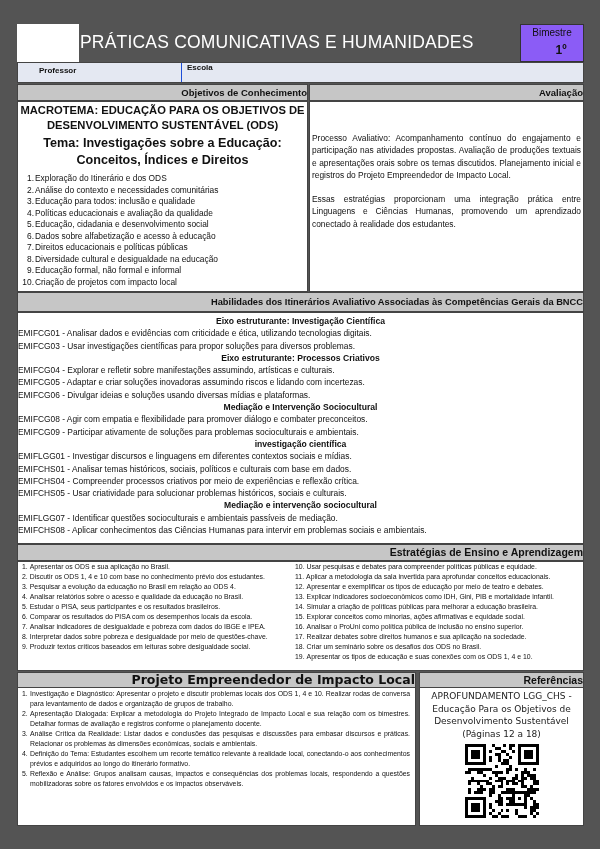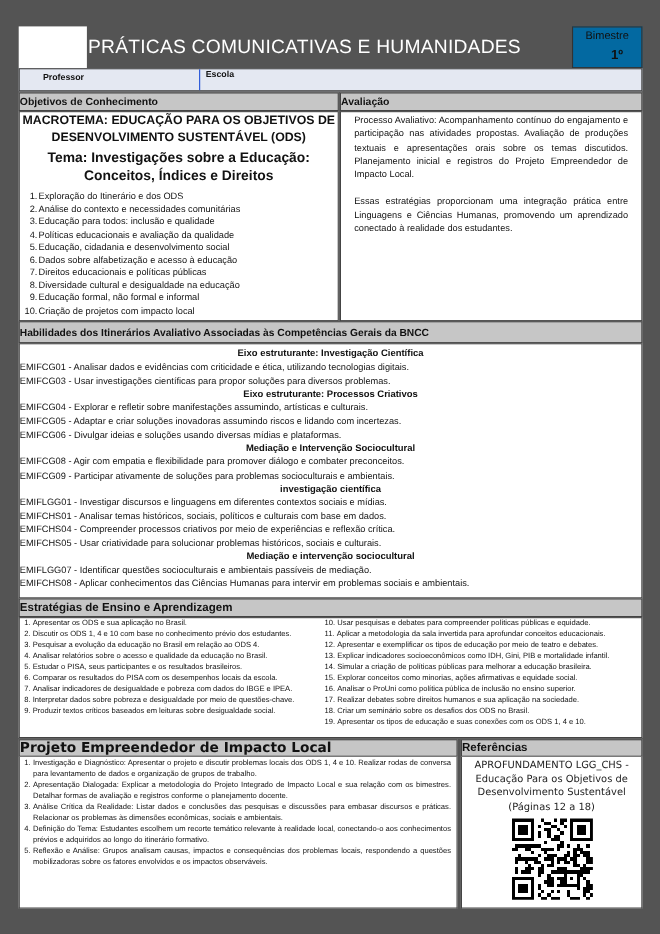--- a/index.html
+++ b/index.html
@@ -1,43 +1,43 @@
 <!DOCTYPE html>
 <html><head>
 <meta charset="utf-8">
 <style>
   * { box-sizing: border-box; margin: 0; padding: 0; }
   html, body { width: 600px; height: 849px; background: #545454; overflow: hidden; }
   body { position: relative; font-family: "Liberation Sans", sans-serif; color: #111; }
 
   .logo-box { position: absolute; left: 17px; top: 24px; width: 62px; height: 38px; background: #fff; }
   .title { position: absolute; left: 80px; top: 24px; width: 438px; height: 36px; color: #fff; font-size: 17.5px; text-align: left; line-height: 36px; letter-spacing: 0.2px; }
-  .bim-box { position: absolute; left: 520px; top: 24px; width: 64px; height: 38px; background: #0369a1; border: 1px solid #333; text-align: center; }
+  .bim-box { position: absolute; left: 520px; top: 24px; width: 64px; height: 38px; background: #8b5cf6; border: 1px solid #333; text-align: center; }
   .bim-label { font-size: 10px; display: block; margin-top: 2px; }
   .bim-value { font-size: 12px; font-weight: bold; display: block; margin-top: 5px; padding-left: 18px; }
 
   .row-prof { position: absolute; left: 17px; top: 62px; width: 567px; height: 21px; background: #e4e8f2; border: 1px solid #444; }
   .prof-cell { position: absolute; left: 0; top: 0; width: 164px; height: 19px; border-right: 1px solid #1d4ed8; font-size: 8px; font-weight: bold; padding: 3px 21px; }
   .esc-cell { position: absolute; left: 165px; top: 0; right: 0; height: 19px; font-size: 8px; font-weight: bold; padding: 0 4px; }
 
-  .hdr { position: absolute; background: #c6c6c6; border: 1px solid #444; font-weight: bold; text-align: left; font-size: 9.5px; }
+  .hdr { position: absolute; background: #c6c6c6; border: 1px solid #444; font-weight: bold; text-align: right; font-size: 9.5px; }
   .hdr-obj { left: 17px; top: 84px; width: 291px; height: 17px; line-height: 15px; }
   .hdr-aval { left: 309px; top: 84px; width: 275px; height: 17px; line-height: 15px; }
 
   .box { position: absolute; background: #fff; border: 1px solid #444; }
   .box-obj { left: 17px; top: 101px; width: 291px; height: 191px; }
   .box-aval { left: 309px; top: 101px; width: 275px; height: 191px; }
 
   .macro { font-weight: bold; font-size: 11.2px; text-align: center; line-height: 15px; margin-top: 1px; }
   .tema { font-weight: bold; font-size: 12.6px; text-align: center; line-height: 17px; margin-top: 2px; }
   .obj-list { list-style: none; font-size: 8.4px; line-height: 11.5px; margin-top: 4px; padding-left: 4px; }
   .obj-list li { display: flex; }
   .obj-list .num { width: 13px; text-align: right; padding-right: 1px; }
 
-  .aval-text { font-size: 8.4px; line-height: 12.3px; padding: 1px 12px; text-align: justify; }
+  .aval-text { font-size: 8.4px; line-height: 12.3px; padding: 1px 2px; text-align: justify; margin-top: 29px; }
   .aval-text p + p { margin-top: 12px; }
 
   .hdr-hab { left: 17px; top: 292px; width: 567px; height: 20px; line-height: 18px; font-size: 9.3px; }
   .box-hab { left: 17px; top: 312px; width: 567px; height: 232px; }
   .hab-inner { font-size: 8.4px; line-height: 12.3px; padding-top: 2px; }
   .hab-axis { font-weight: bold; text-align: center; font-size: 8.6px; }
   .hab-item { padding-left: 0; }
 
   .hdr-est { left: 17px; top: 544px; width: 567px; height: 17px; line-height: 15px; font-size: 10.5px; }
   .box-est { left: 17px; top: 561px; width: 567px; height: 110px; }

